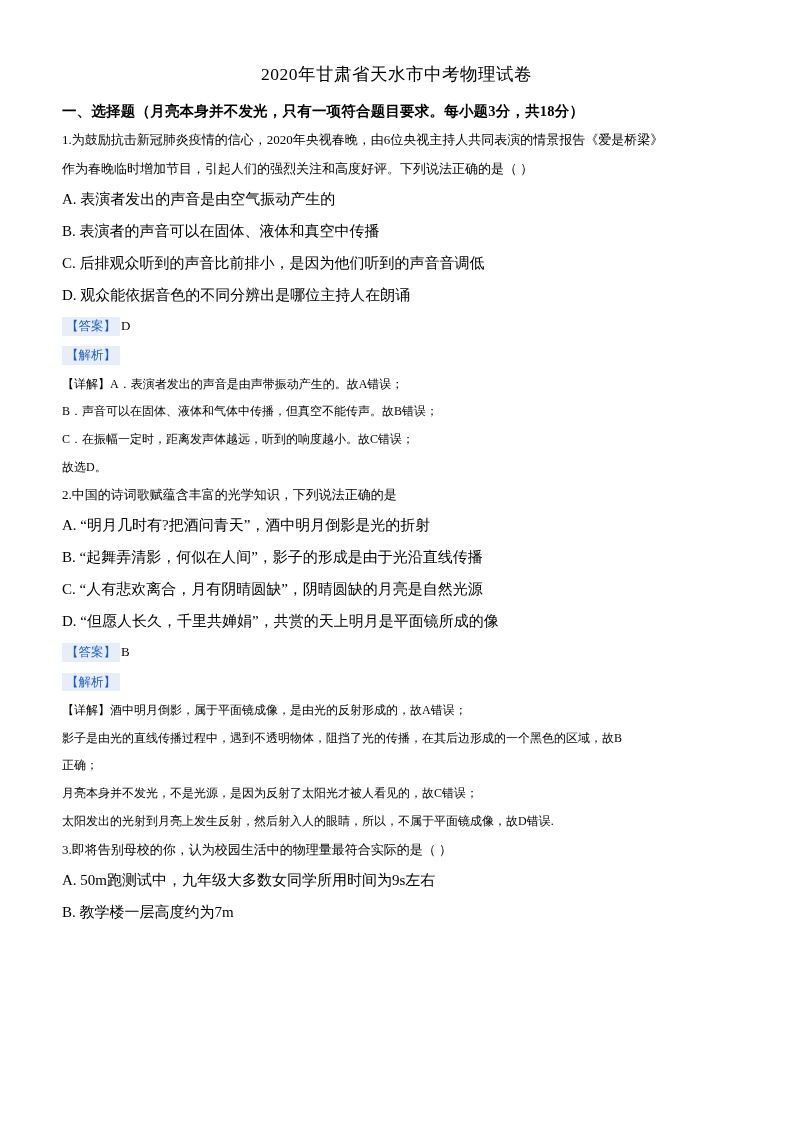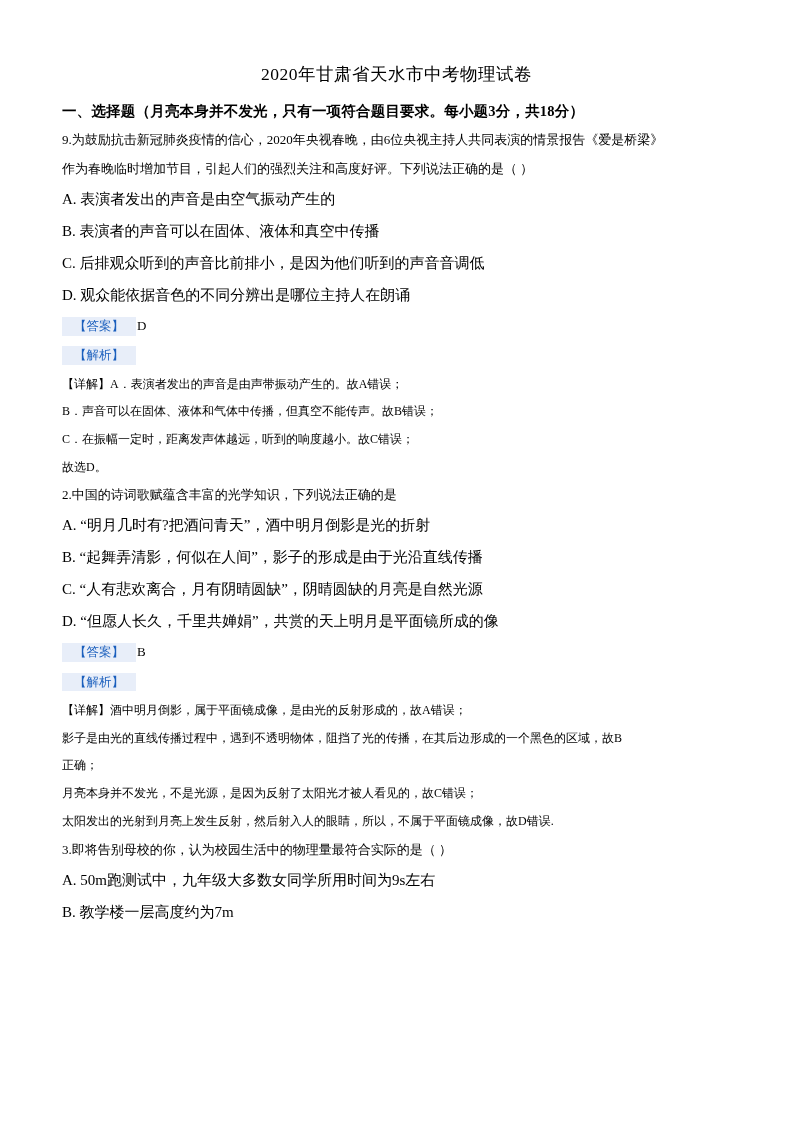--- a/index.html
+++ b/index.html
@@ -50,21 +50,21 @@
   .opt-line {
     font-size: 15px;
     line-height: 1.5;
     margin: 0 0 9.5px 0;
   }
   .tag {
     display: inline-block;
     color: #1b5fbd;
     background: #e8eef9;
     font-size: 12.5px;
-    padding: 0 12px;
+    padding: 0 4px;
   }
   .tag-wrap {
     margin: 0 0 9.5px 0;
     font-size: 13px;
     line-height: 1.5;
   }
   .ans-val {
     color: #000000;
     font-size: 13px;
     padding-left: 1px;
@@ -72,21 +72,21 @@
 </style>
 </head>
 <body>
 
 <div class="page">
 
   <div class="doc-title">2020年甘肃省天水市中考物理试卷</div>
 
   <div class="section-heading">一、选择题（月亮本身并不发光，只有一项符合题目要求。每小题3分，共18分）</div>
 
-  <div class="q-line">9.为鼓励抗击新冠肺炎疫情的信心，2020年央视春晚，由6位央视主持人共同表演的情景报告《爱是桥梁》</div>
+  <div class="q-line">1.为鼓励抗击新冠肺炎疫情的信心，2020年央视春晚，由6位央视主持人共同表演的情景报告《爱是桥梁》</div>
   <div class="q-line">作为春晚临时增加节目，引起人们的强烈关注和高度好评。下列说法正确的是（     ）</div>
   <div class="opt-line">A. 表演者发出的声音是由空气振动产生的</div>
   <div class="opt-line">B. 表演者的声音可以在固体、液体和真空中传播</div>
   <div class="opt-line">C. 后排观众听到的声音比前排小，是因为他们听到的声音音调低</div>
   <div class="opt-line">D. 观众能依据音色的不同分辨出是哪位主持人在朗诵</div>
   <div class="tag-wrap"><span class="tag">【答案】</span><span class="ans-val">D</span></div>
   <div class="tag-wrap"><span class="tag">【解析】</span></div>
   <div class="line">【详解】A．表演者发出的声音是由声带振动产生的。故A错误；</div>
   <div class="line">B．声音可以在固体、液体和气体中传播，但真空不能传声。故B错误；</div>
   <div class="line">C．在振幅一定时，距离发声体越远，听到的响度越小。故C错误；</div>

